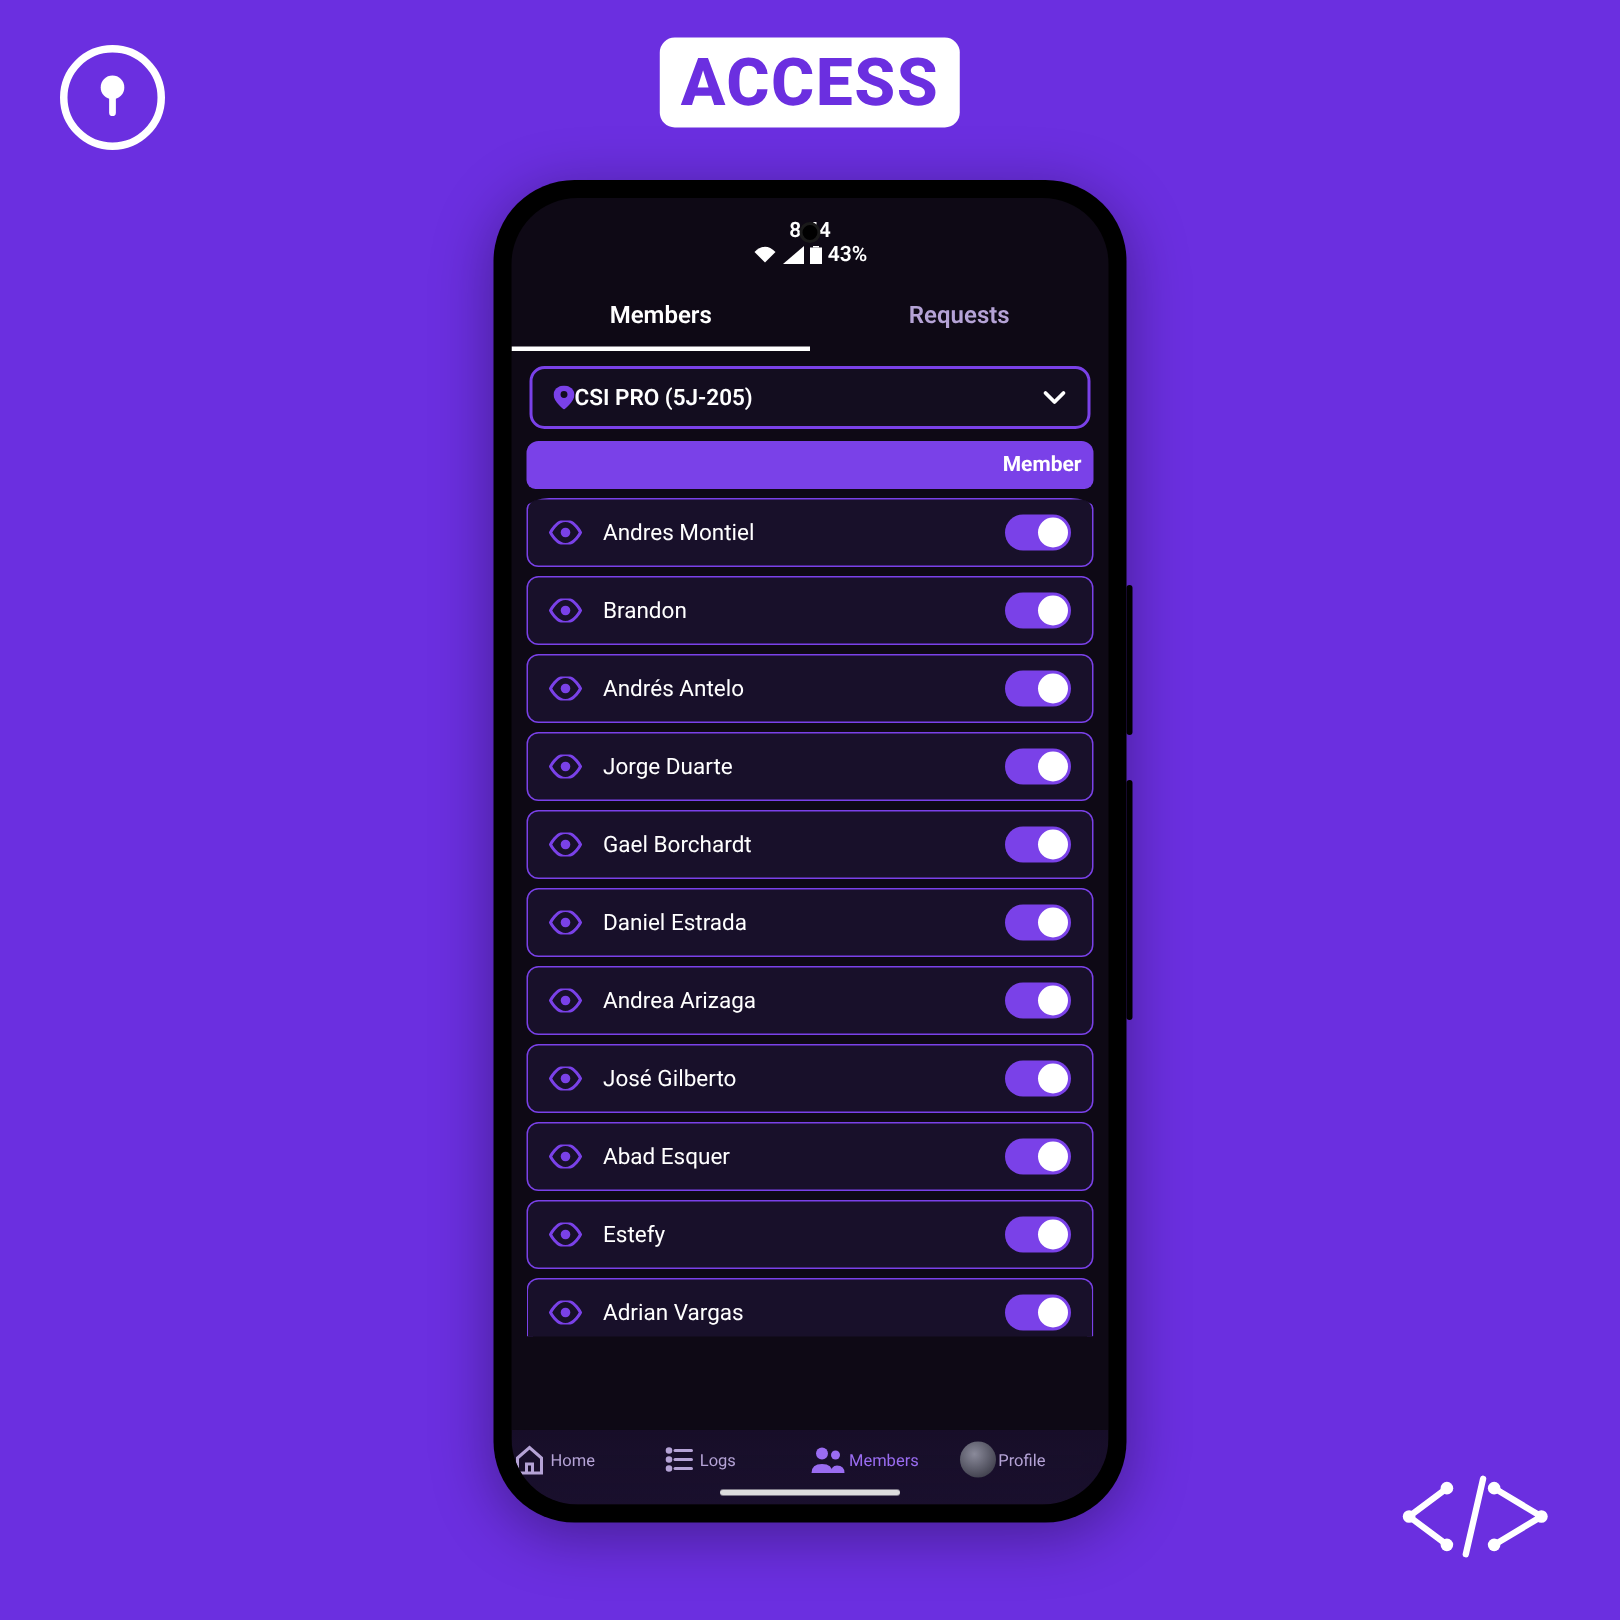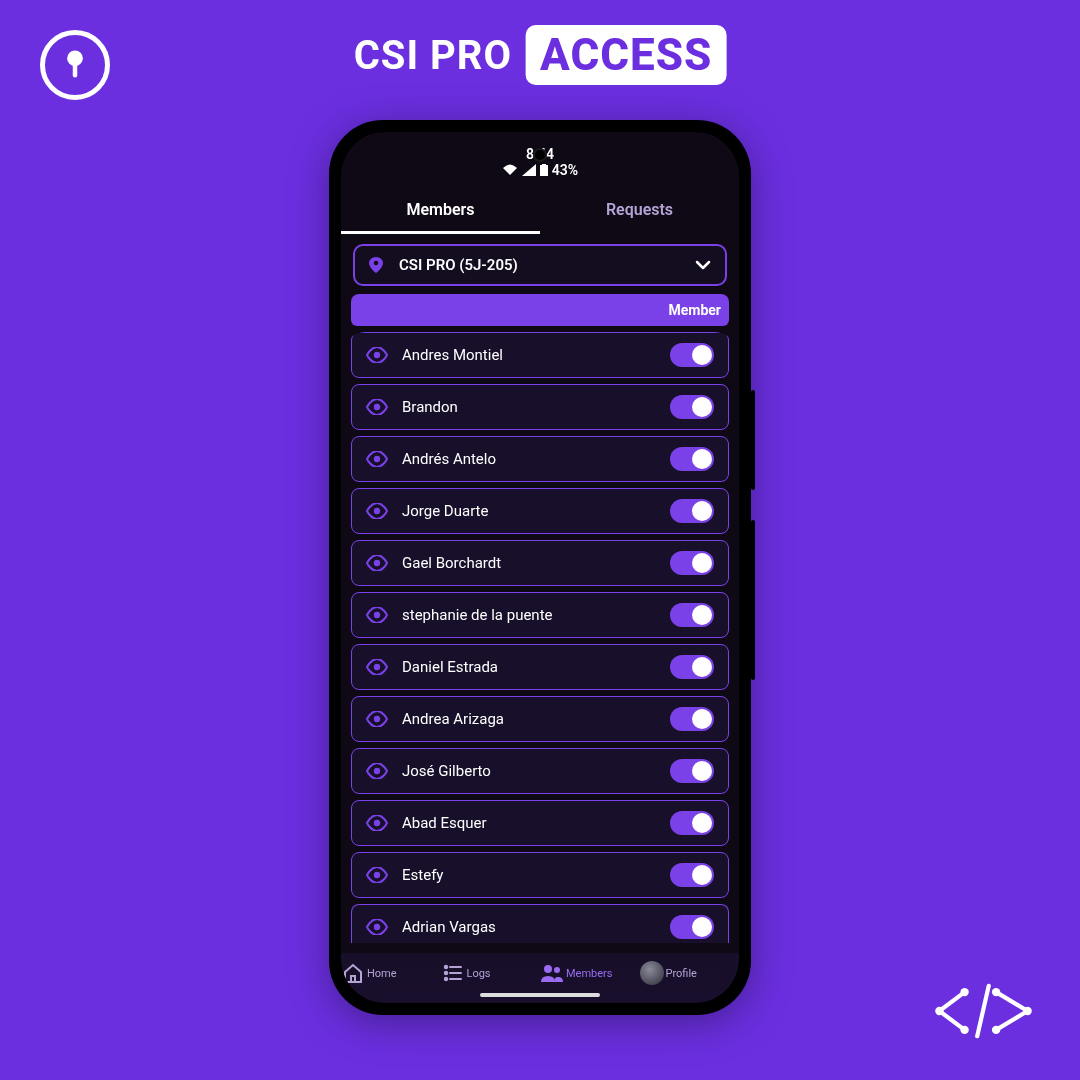--- a/index.html
+++ b/index.html
@@ -93,21 +93,21 @@
     cursor:pointer;
   }
   .tab.active { color:#fff; border-bottom-color:#fff; }
 
   
   .select {
     margin: 10px 12px 8px;
     border: 2px solid #7a41e8;
     border-radius: 10px;
     padding: 10px 14px;
-    display:flex; align-items:center; gap:16px;
+    display:flex; align-items:center; gap:0;
     color:#fff; font-size:15px; font-weight:600;
     cursor:pointer;
     background:#130d1f;
   }
   .select .chev { margin-left:auto; }
 
   
   .section-header {
     margin: 0 10px 6px;
     background:#7a41e8;
@@ -172,21 +172,20 @@
 <body>
 
 <div class="lock-badge">
   <svg viewBox="0 0 24 32" fill="#fff">
     <circle cx="12" cy="10" r="7"></circle>
     <rect x="10" y="13" width="4" height="14" rx="2"></rect>
   </svg>
 </div>
 
 <div class="title">
-  <span>CSI PRO</span>
   <span class="badge">ACCESS</span>
 </div>
 
 <svg class="code-icon" viewBox="0 0 100 60">
   <g stroke="#fff" stroke-width="4" fill="none" stroke-linecap="round" stroke-linejoin="round">
     <polyline points="32,12 8,30 32,48"></polyline>
     <polyline points="62,12 92,30 62,48"></polyline>
     <line x1="55" y1="6" x2="44" y2="54"></line>
   </g>
   <circle cx="32" cy="12" r="4" fill="#fff"></circle>
@@ -289,30 +288,20 @@
           <span>Gael Borchardt</span>
           <span class="toggle"></span>
         </div>
         <div class="row">
           <span class="eye">
             <svg width="22" height="16" viewBox="0 0 22 16">
               <path d="M11 0 C5 0 1 8 1 8 S5 16 11 16 S21 8 21 8 S17 0 11 0 Z" fill="none" stroke="#7a41e8" stroke-width="2"></path>
               <circle cx="11" cy="8" r="3.2" fill="#7a41e8"></circle>
             </svg>
           </span>
-          <span>stephanie de la puente</span>
-          <span class="toggle"></span>
-        </div>
-        <div class="row">
-          <span class="eye">
-            <svg width="22" height="16" viewBox="0 0 22 16">
-              <path d="M11 0 C5 0 1 8 1 8 S5 16 11 16 S21 8 21 8 S17 0 11 0 Z" fill="none" stroke="#7a41e8" stroke-width="2"></path>
-              <circle cx="11" cy="8" r="3.2" fill="#7a41e8"></circle>
-            </svg>
-          </span>
           <span>Daniel Estrada</span>
           <span class="toggle"></span>
         </div>
         <div class="row">
           <span class="eye">
             <svg width="22" height="16" viewBox="0 0 22 16">
               <path d="M11 0 C5 0 1 8 1 8 S5 16 11 16 S21 8 21 8 S17 0 11 0 Z" fill="none" stroke="#7a41e8" stroke-width="2"></path>
               <circle cx="11" cy="8" r="3.2" fill="#7a41e8"></circle>
             </svg>
           </span>

